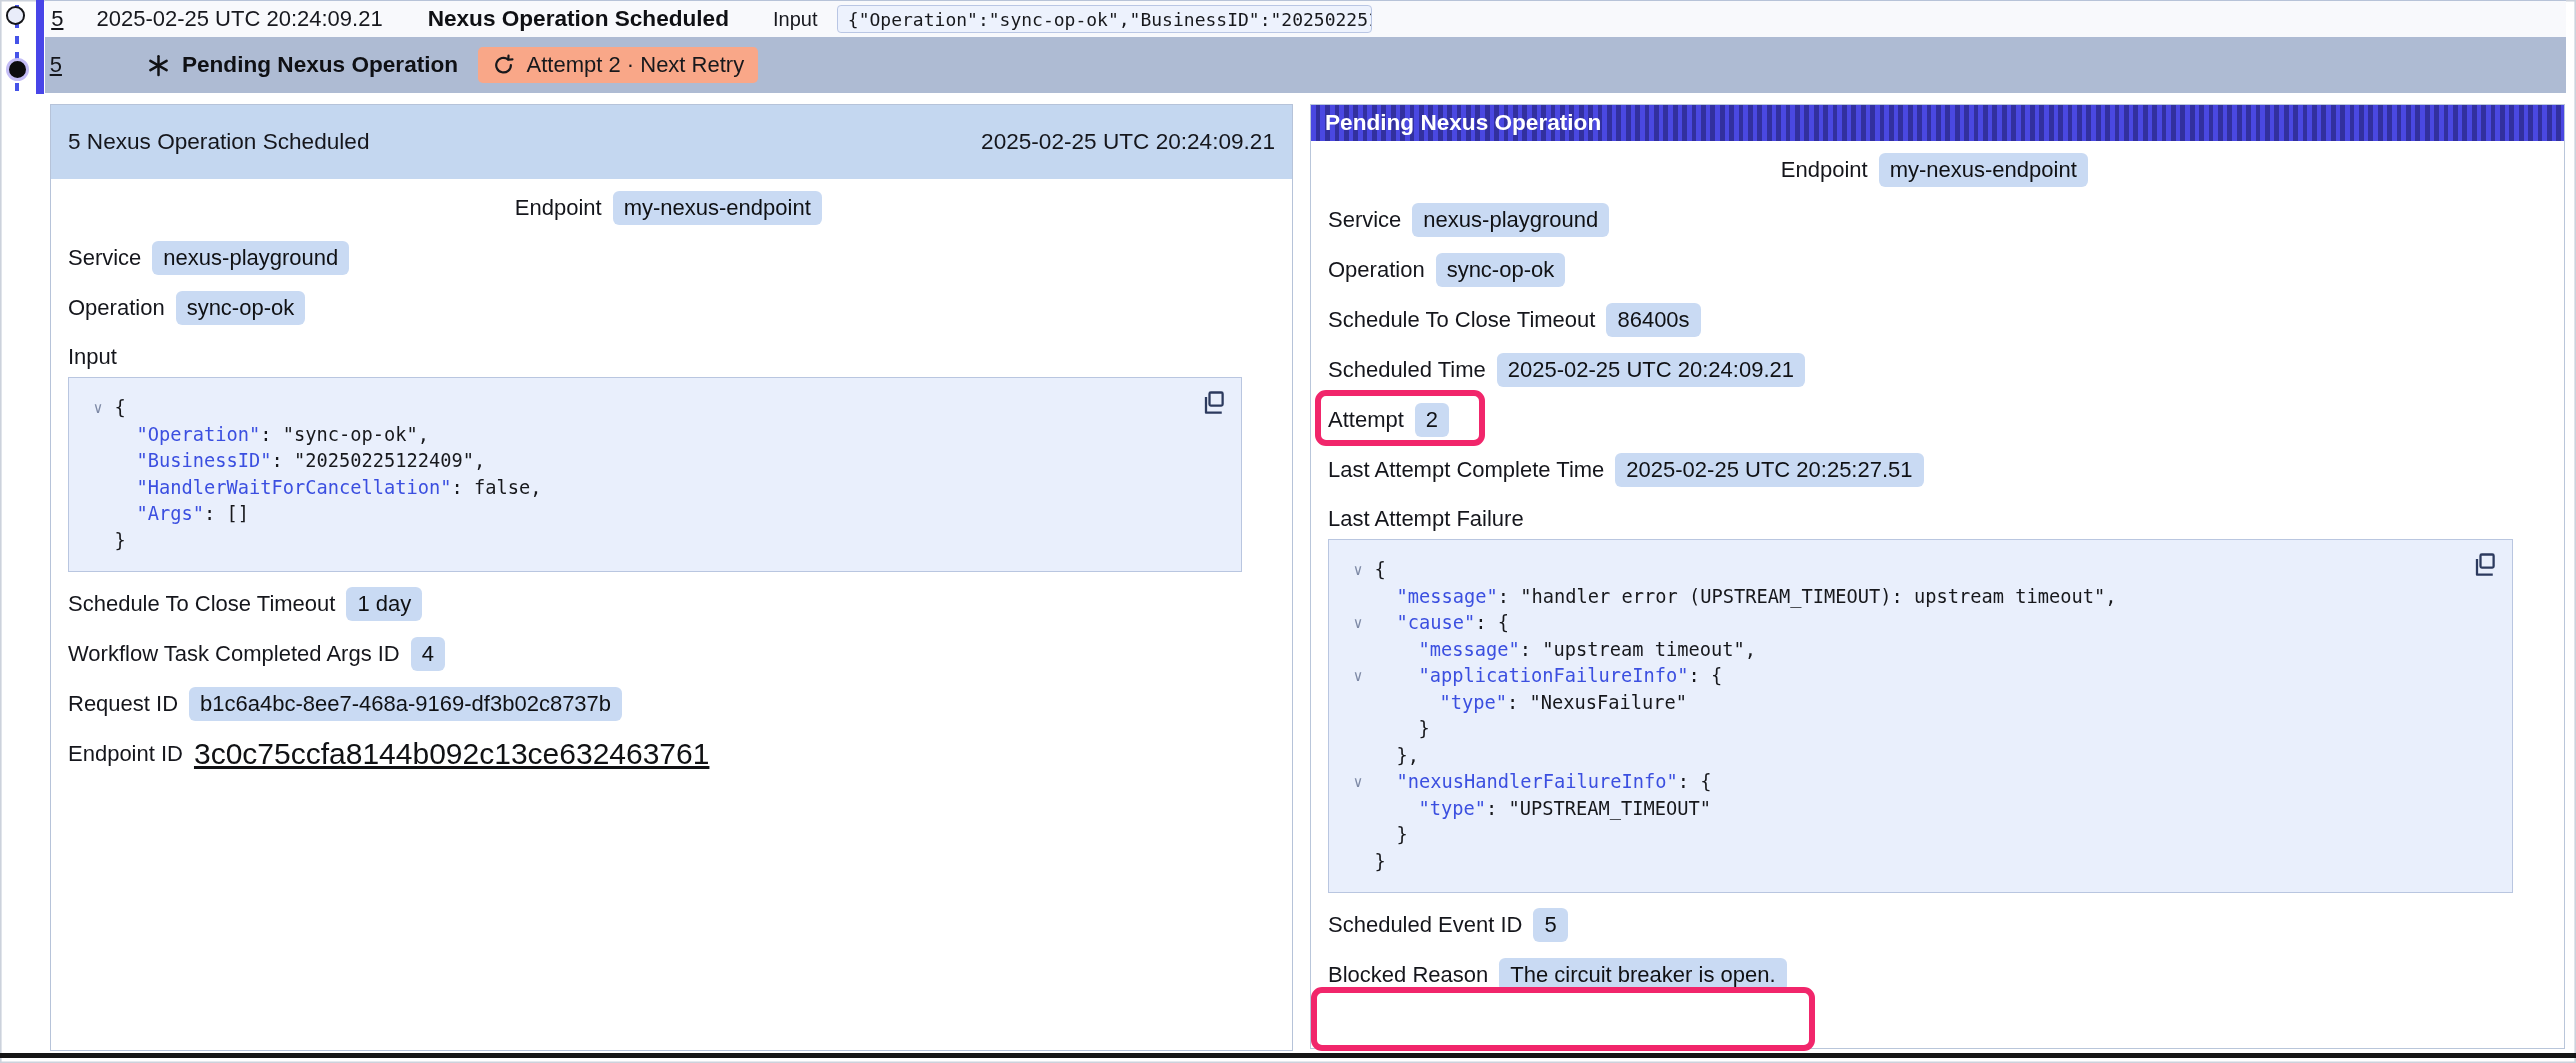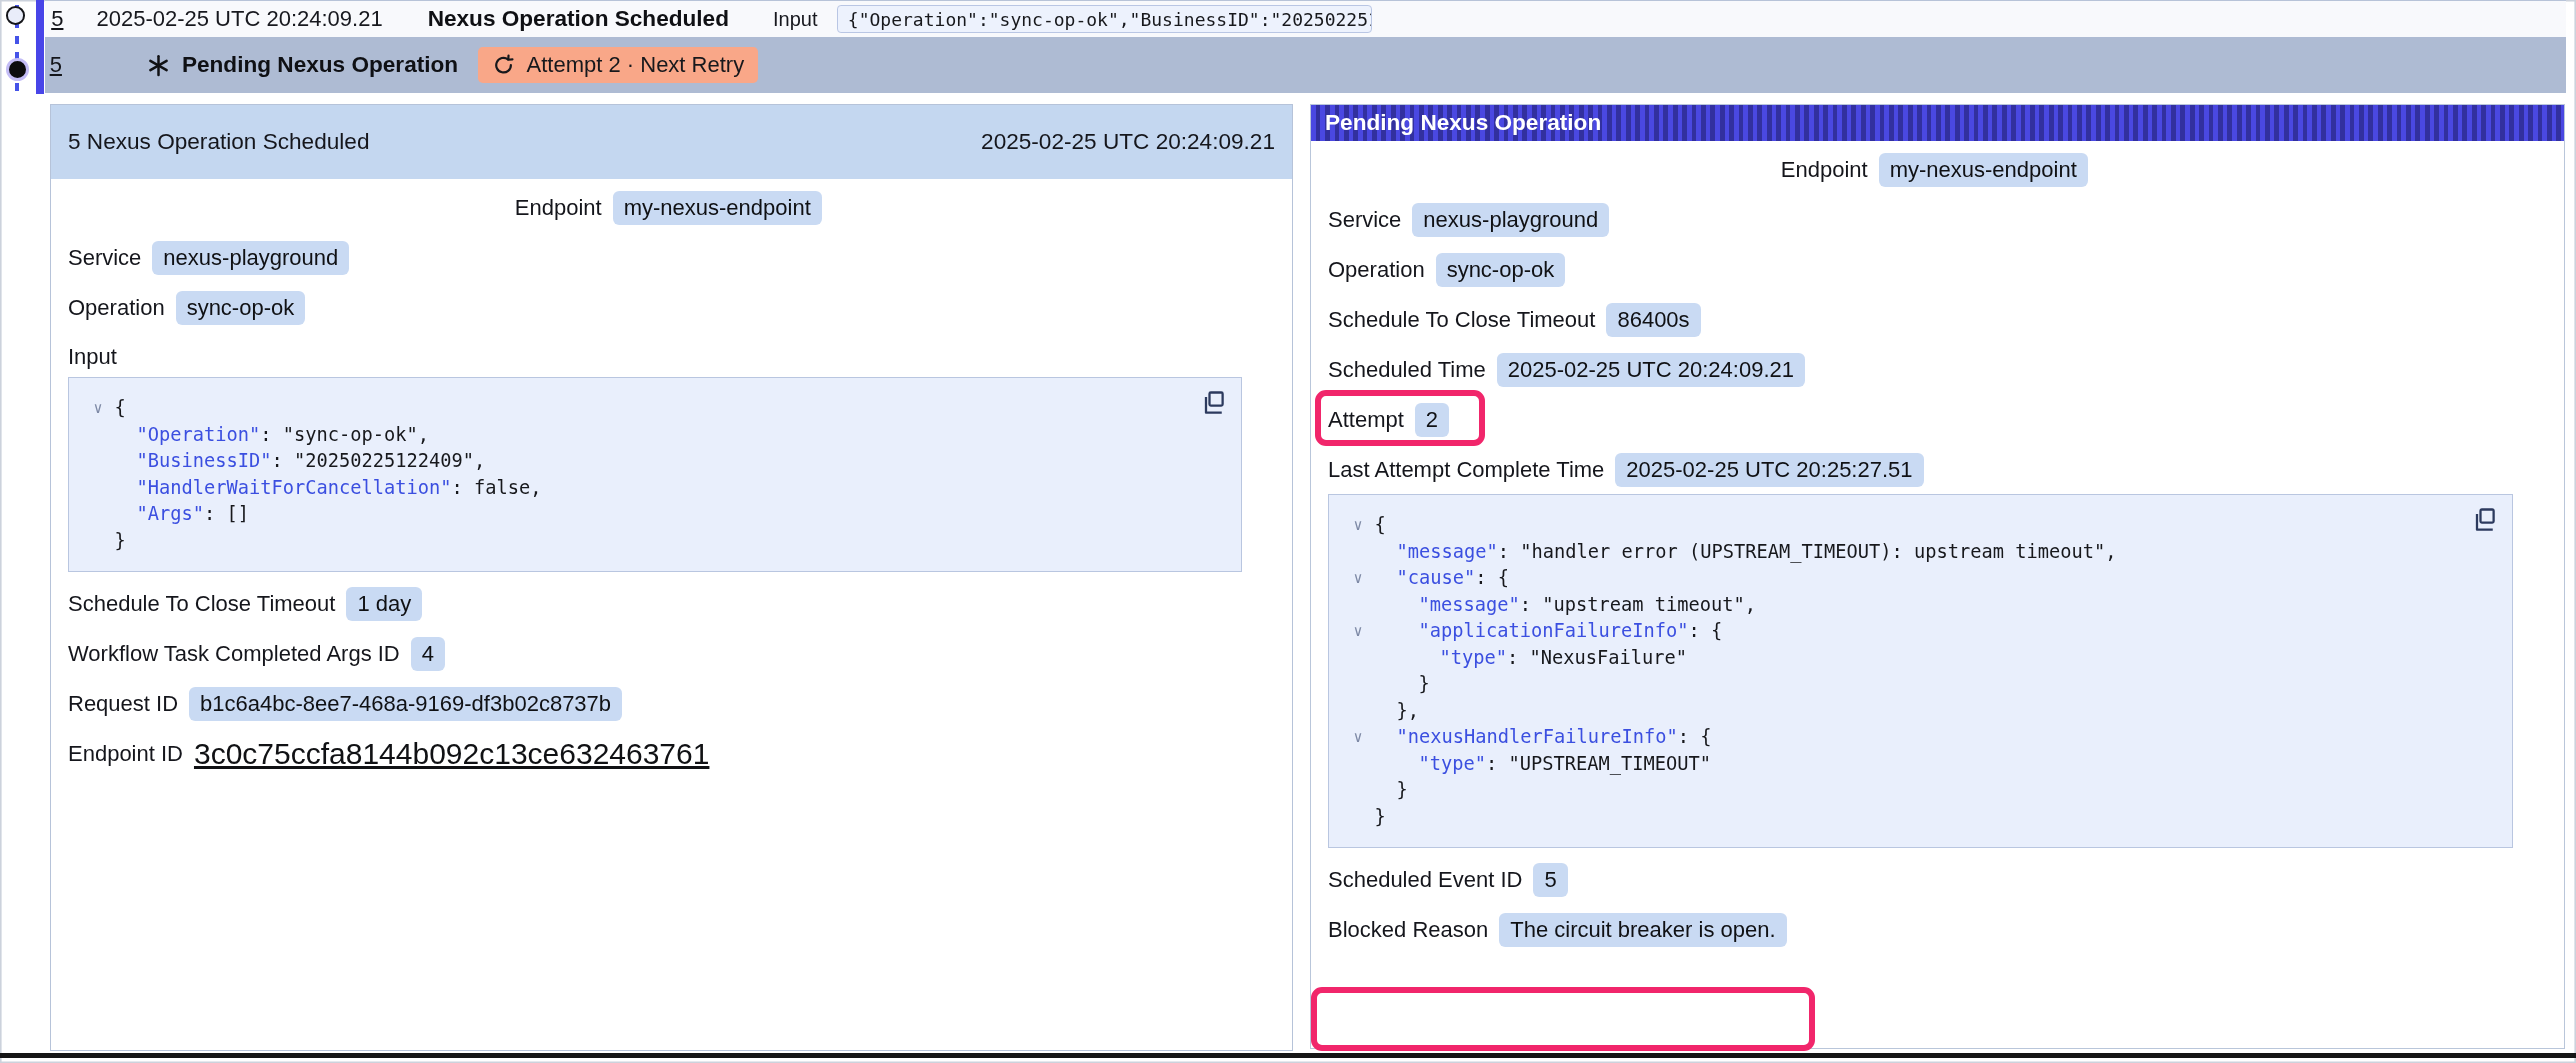--- a/index.html
+++ b/index.html
@@ -206,20 +206,21 @@
         </div>
         <div class="field-row">
           <span class="f-label">Attempt</span>
           <span class="badge">2</span>
         </div>
         <div class="field-row">
           <span class="f-label">Last Attempt Complete Time</span>
           <span class="badge">2025-02-25 UTC 20:25:27.51</span>
         </div>
       </div>
+    <div class="sec-label">Last Attempt Failure</div>
     <div class="code-block fail">
       <span class="copy-btn">
         <svg width="28" height="28" viewBox="0 0 32 32" fill="none" stroke="#2c3a5e" stroke-width="2.6" stroke-linejoin="round">
           <rect x="12" y="4" width="15" height="15" rx="1.5"></rect>
           <path d="M8 9 v18 h18"></path>
         </svg>
       </span>
     <div class="code-line">
           <span class="gutter">∨</span>
           <span class="code-content" style="padding-left: 0px;">{</span>

